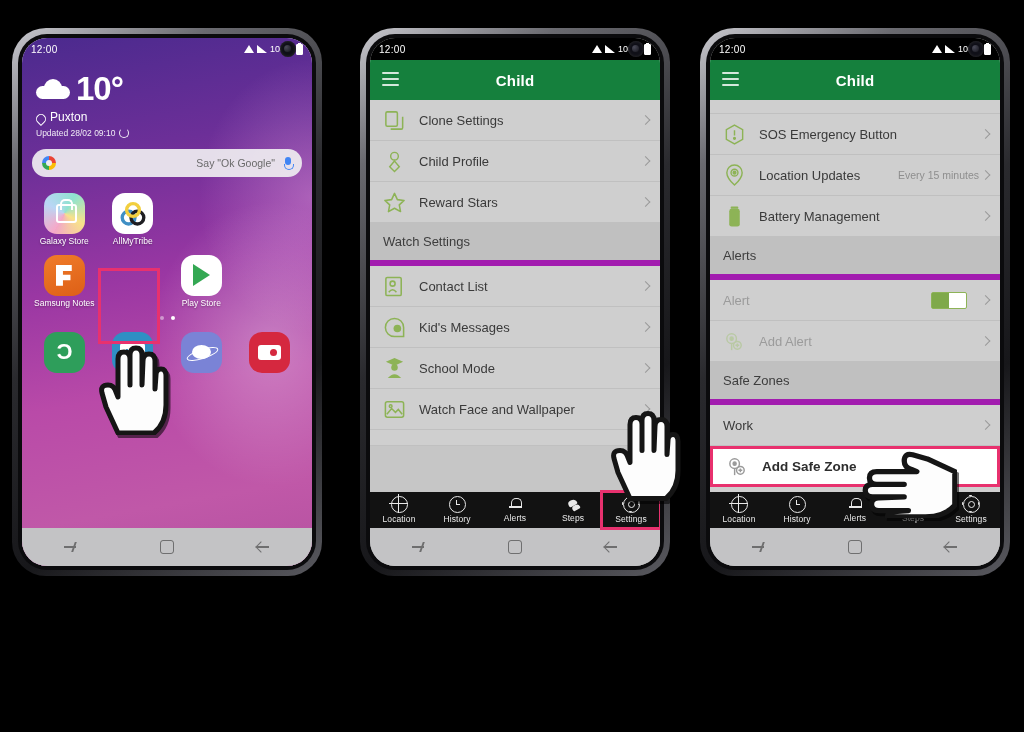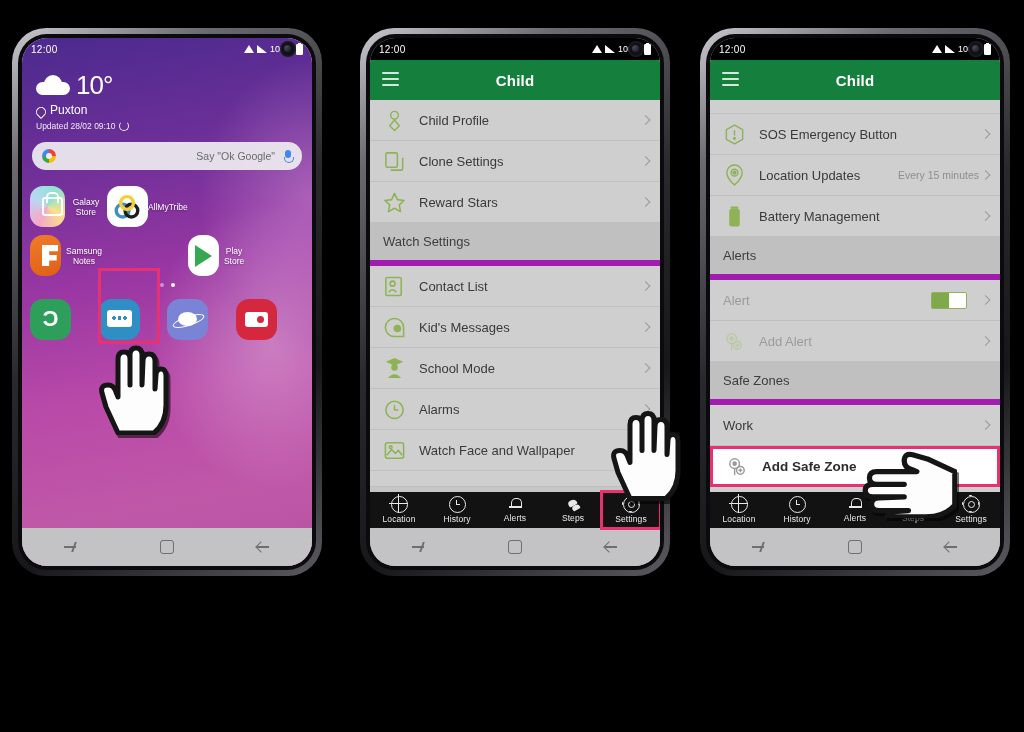--- a/index.html
+++ b/index.html
@@ -34,38 +34,38 @@
         background:
           radial-gradient(ellipse 70% 45% at 86% 58%, rgba(255,255,255,.30), rgba(255,255,255,0) 60%),
           radial-gradient(ellipse 60% 40% at 100% 30%, rgba(255,200,245,.30), rgba(255,255,255,0) 65%),
           linear-gradient(170deg,#4b2a8e 0%,#6c2f98 22%,#9a37a3 45%,#b94aa8 65%,#c058a8 85%,#b551a0 100%);}
   .home-inner{position:absolute;left:0;right:0;top:22px;bottom:38px;}
   .weather{padding:12px 0 0 14px;color:#fff;}
   .w-row{display:flex;align-items:center;gap:6px;}
   .w-cloud{width:34px;height:20px;position:relative;}
   .w-cloud:before{content:"";position:absolute;left:0;bottom:0;width:34px;height:13px;border-radius:8px;background:#fff;}
   .w-cloud:after{content:"";position:absolute;left:8px;top:0;width:18px;height:18px;border-radius:50%;background:#fff;}
-  .w-temp{font-size:26px;font-weight:400;line-height:1;letter-spacing:-1px;}
+  .w-temp{font-size:33px;font-weight:700;line-height:1;letter-spacing:-1px;}
   .w-loc{font-size:12px;margin-top:5px;display:flex;align-items:flex-end;gap:4px;}
   .pin{display:inline-block;width:8px;height:8px;border:1.5px solid #fff;border-radius:50% 50% 50% 0;transform:rotate(-45deg);}
   .w-upd{font-size:8.5px;margin-top:4px;opacity:.9;display:flex;align-items:center;gap:4px;}
   .refresh{display:inline-block;width:8px;height:8px;border:1.3px solid #fff;border-radius:50%;border-top-color:transparent;}
 
   .gbar{margin:11px 10px 0 10px;height:28px;border-radius:15px;background:rgba(238,236,240,.93);
         display:flex;align-items:center;padding:0 10px;box-sizing:border-box;}
   .gicon{width:14px;height:14px;border-radius:50%;
          background:conic-gradient(#ea4335 0 25%,#fbbc05 25% 50%,#34a853 50% 75%,#4285f4 75% 100%);position:relative;}
   .gicon:after{content:"";position:absolute;left:4px;top:4px;width:6px;height:6px;border-radius:50%;background:#eeecf0;}
   .gtext{margin-left:auto;font-size:10.5px;color:#6a6a6a;}
   .mic{width:8px;height:13px;margin-left:9px;position:relative;}
   .mic:before{content:"";position:absolute;left:1px;top:0;width:6px;height:8px;border-radius:3px;background:#4285f4;}
   .mic:after{content:"";position:absolute;left:0;top:7px;width:8px;height:5px;border:1.3px solid #4285f4;border-top:none;border-radius:0 0 5px 5px;}
 
   .apps{margin-top:12px;padding:0 8px;display:grid;grid-template-columns:repeat(4,1fr);row-gap:4px;}
-  .app{display:flex;align-items:center;padding-top:4px;position:relative;justify-content:space-between;}
+  .app{display:flex;flex-direction:column;align-items:center;padding-top:4px;position:relative;justify-content:space-between;}
   .app-ic{width:41px;height:41px;border-radius:13px;position:relative;overflow:hidden;}
   .app-lb{color:#fff;font-size:8.5px;text-align:center;margin-top:3px;line-height:1.15;text-shadow:0 1px 2px rgba(0,0,0,.35);}
   .ic-galaxy{background:conic-gradient(from 210deg,#f6a9c9,#b9d6f5,#8fe3cf,#f8e28a,#f2a7c7);}
   .ic-galaxy:after{content:"";position:absolute;left:12px;top:11px;width:17px;height:15px;border:2.4px solid #fff;border-radius:3px;}
   .ic-galaxy:before{content:"";position:absolute;left:16px;top:6px;width:9px;height:9px;border:2.4px solid #fff;border-bottom:none;border-radius:5px 5px 0 0;}
   .ic-amt{background:#fff;display:flex;align-items:center;justify-content:center;}
   .ic-notes{background:linear-gradient(160deg,#f07c2a,#dd5f16);}
   .ic-notes:after{content:"";position:absolute;left:12px;top:10px;width:16px;height:21px;background:#fff;
                   clip-path:polygon(0 0,100% 0,100% 30%,45% 30%,45% 48%,92% 48%,92% 74%,45% 74%,45% 100%,0 100%);}
   .ic-play{background:#fff;display:flex;align-items:center;justify-content:center;}
@@ -296,36 +296,36 @@
                 <b></b>
                 <b></b>
                 <b></b>
               </span>
             <span class="title">Child</span>
           </div>
 
           <div class="list">
             <div class="row">
               <span class="ic">
+                <svg width="23" height="23" viewBox="0 0 24 24" fill="none" stroke="currentColor" stroke-width="1.6">
+                  <rect x="3" y="3" width="12" height="15" rx="1.5"></rect>
+                    <path d="M8 21 h11 a1.5 1.5 0 0 0 1.5-1.5 V8"></path>
+                </svg>
+              </span>
+              <span class="lbl">Clone Settings</span>
+              <span class="chev"></span>
+            </div>
+            <div class="row">
+              <span class="ic">
                 <svg width="23" height="23" viewBox="0 0 24 24" fill="none" stroke="currentColor" stroke-width="1.5">
                   <circle cx="12" cy="6.5" r="4"></circle>
                     <path d="M12 11.5 L7 17.5 L12 22.5 L17 17.5 Z"></path>
                 </svg>
               </span>
               <span class="lbl">Child Profile</span>
-              <span class="chev"></span>
-            </div>
-            <div class="row">
-              <span class="ic">
-                <svg width="23" height="23" viewBox="0 0 24 24" fill="none" stroke="currentColor" stroke-width="1.6">
-                  <rect x="3" y="3" width="12" height="15" rx="1.5"></rect>
-                    <path d="M8 21 h11 a1.5 1.5 0 0 0 1.5-1.5 V8"></path>
-                </svg>
-              </span>
-              <span class="lbl">Clone Settings</span>
               <span class="chev"></span>
             </div>
             <div class="row">
               <span class="ic">
                 <svg width="23" height="23" viewBox="0 0 24 24" fill="none" stroke="currentColor" stroke-width="1.6" stroke-linejoin="round">
                   <path d="M12 2.5 L15 9 L22 9.8 L17 14.5 L18.3 21.5 L12 18 L5.7 21.5 L7 14.5 L2 9.8 L9 9 Z"></path>
                 </svg>
               </span>
               <span class="lbl">Reward Stars</span>
               <span class="chev"></span>
@@ -356,30 +356,20 @@
             </div>
             <div class="row">
               <span class="ic">
                 <svg width="23" height="23" viewBox="0 0 24 24" fill="currentColor">
                   <path d="M12 1 L21 5 L12 9 L3 5 Z"></path>
                     <circle cx="12" cy="11" r="3.4"></circle>
                     <path d="M5 22 q7-8 14 0 Z"></path>
                 </svg>
               </span>
               <span class="lbl">School Mode</span>
-              <span class="chev"></span>
-            </div>
-            <div class="row">
-              <span class="ic">
-                <svg width="23" height="23" viewBox="0 0 24 24" fill="none" stroke="currentColor" stroke-width="1.6">
-                  <circle cx="12" cy="12.5" r="9"></circle>
-                    <path d="M12 7.5 V12.5 H16"></path>
-                </svg>
-              </span>
-              <span class="lbl">Alarms</span>
               <span class="chev"></span>
             </div>
             <div class="row">
               <span class="ic">
                 <svg width="23" height="23" viewBox="0 0 24 24" fill="none" stroke="currentColor" stroke-width="1.6">
                   <rect x="2.5" y="4" width="19" height="16" rx="2"></rect>
                     <path d="M4 17 L9 11 L13 15 L16 12 L20 17"></path>
                   <circle cx="8" cy="8.5" r="1.4"></circle>
                 </svg>
               </span>

